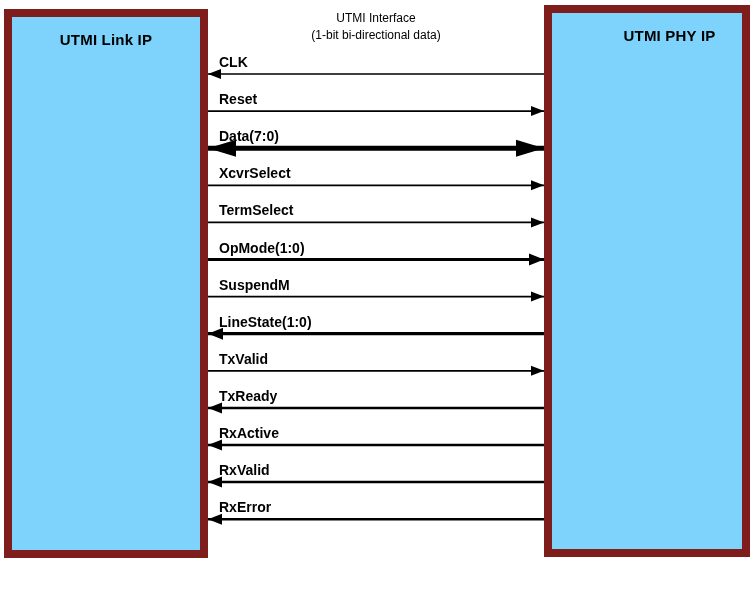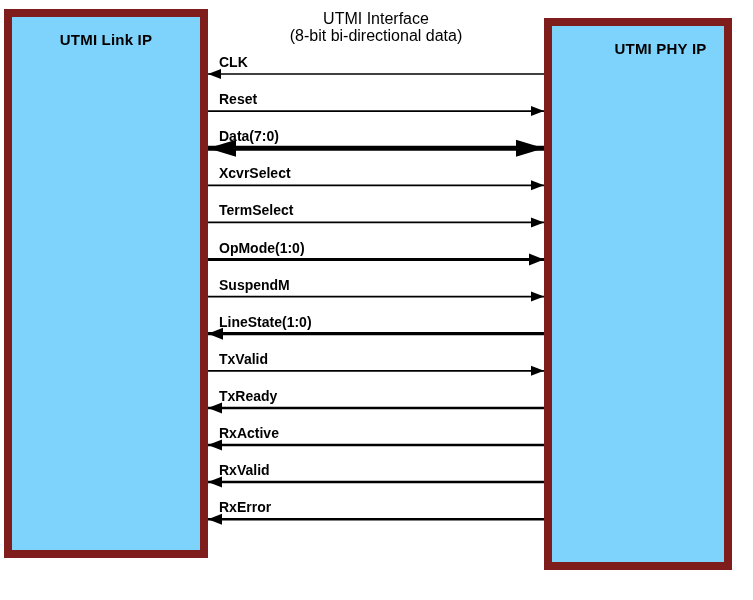--- a/index.html
+++ b/index.html
@@ -23,39 +23,39 @@
     box-sizing: border-box;
   }
   .ip-box.left {
     left: 4px;
     top: 9px;
     width: 204px;
     height: 549px;
   }
   .ip-box.right {
     left: 544px;
-    top: 18px;
-    width: 188px;
+    top: 5px;
+    width: 206px;
     height: 552px;
     padding-left: 45px;
   }
   .box-label {
     margin-top: 14px;
     text-align: center;
     font-size: 15px;
     font-weight: bold;
     letter-spacing: 0.2px;
   }
   .diagram-title {
     position: absolute;
     left: 376px;
     top: 10px;
     transform: translateX(-50%);
     text-align: center;
-    font-size: 16px;
+    font-size: 12px;
     line-height: 17px;
     white-space: nowrap;
   }
   .figure-caption {
     position: absolute;
     left: 376px;
     top: 572px;
     transform: translateX(-50%);
     font-size: 18px;
     font-weight: bold;
@@ -81,21 +81,21 @@
   <div class="ip-box left">
     <div class="box-label">UTMI Link IP</div>
   </div>
 
   <div class="ip-box right">
     <div class="box-label">UTMI PHY IP</div>
   </div>
 
   <div class="diagram-title">
     <div>UTMI Interface</div>
-    <div>(8-bit bi-directional data)</div>
+    <div>(1-bit bi-directional data)</div>
   </div>
 
   <svg class="signals" id="signals-svg" width="753" height="600" viewBox="0 0 753 600">
       <line x1="208" y1="74" x2="544" y2="74" stroke="#000000" stroke-width="1.7"></line>
       <polygon points="208,74 221,69 221,79" fill="#000000"></polygon>
       <text x="219" y="67">CLK</text>
       <line x1="208" y1="111.1" x2="544" y2="111.1" stroke="#000000" stroke-width="1.7"></line>
       <polygon points="544,111.1 531,106.1 531,116.1" fill="#000000"></polygon>
       <text x="219" y="104.1">Reset</text>
       <line x1="208" y1="148.2" x2="544" y2="148.2" stroke="#000000" stroke-width="5"></line>

